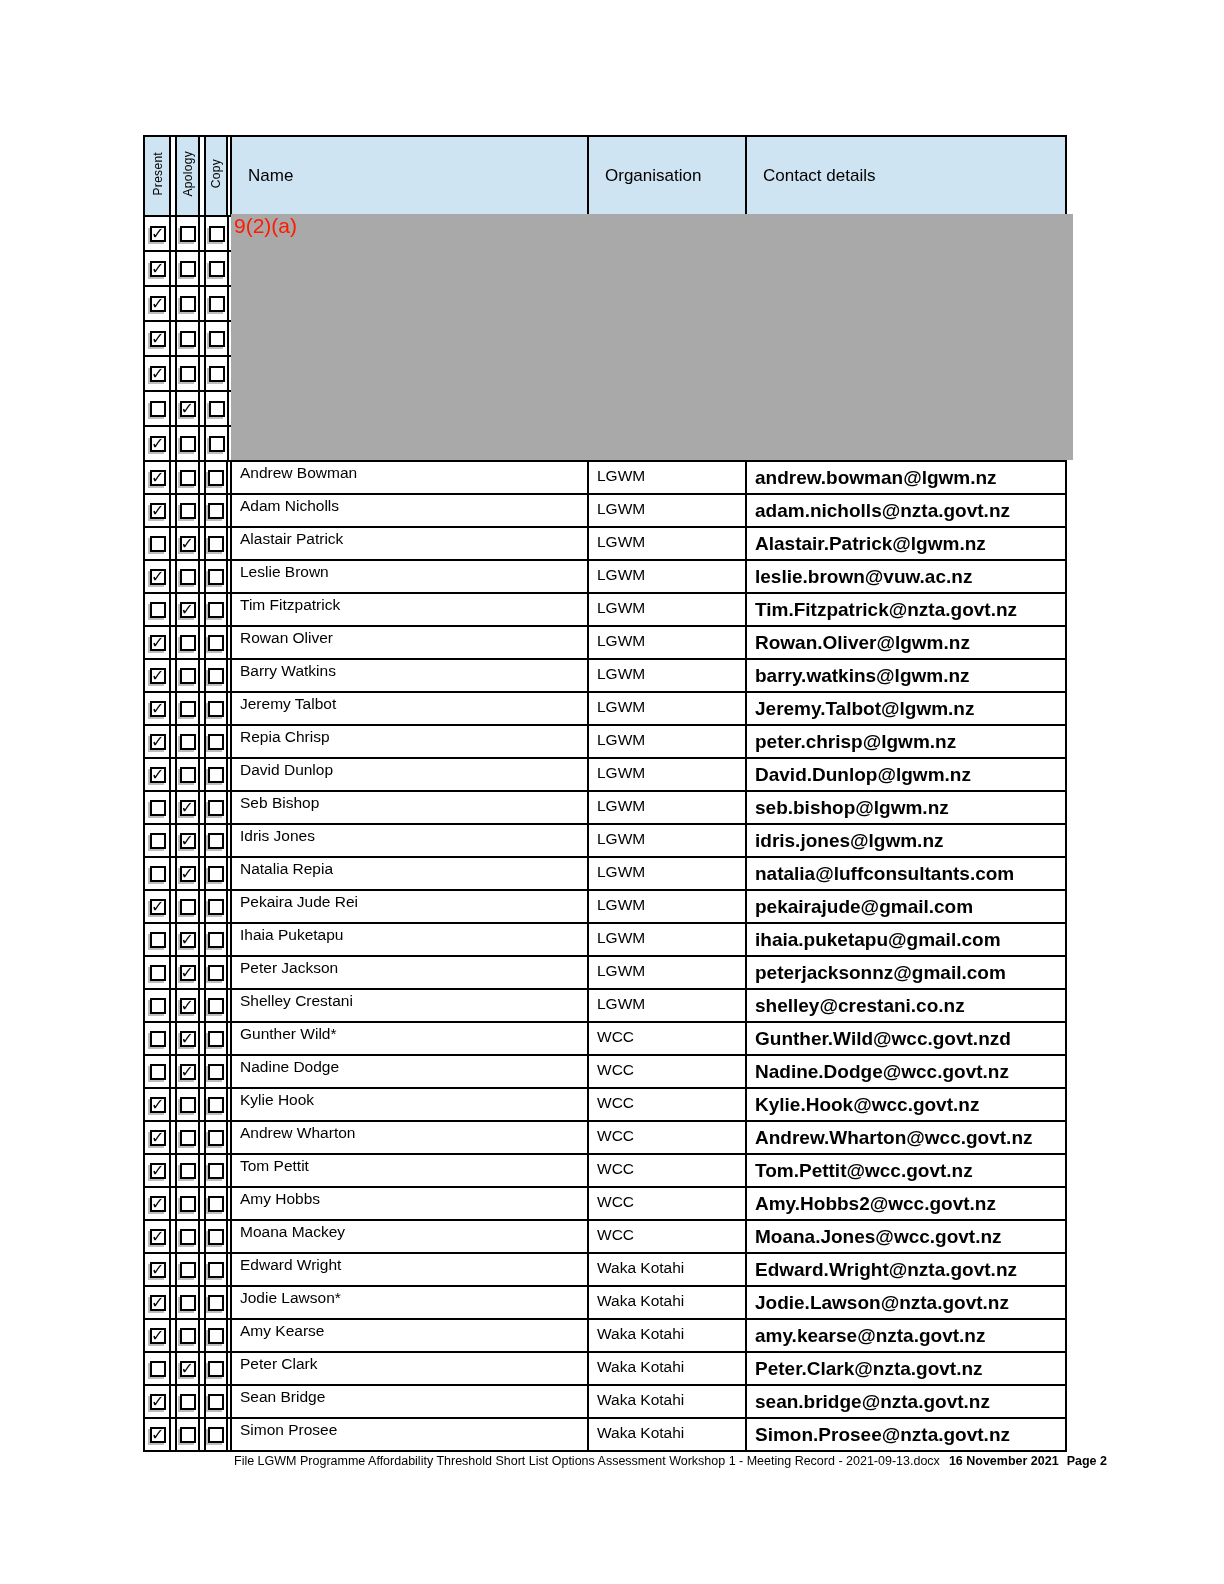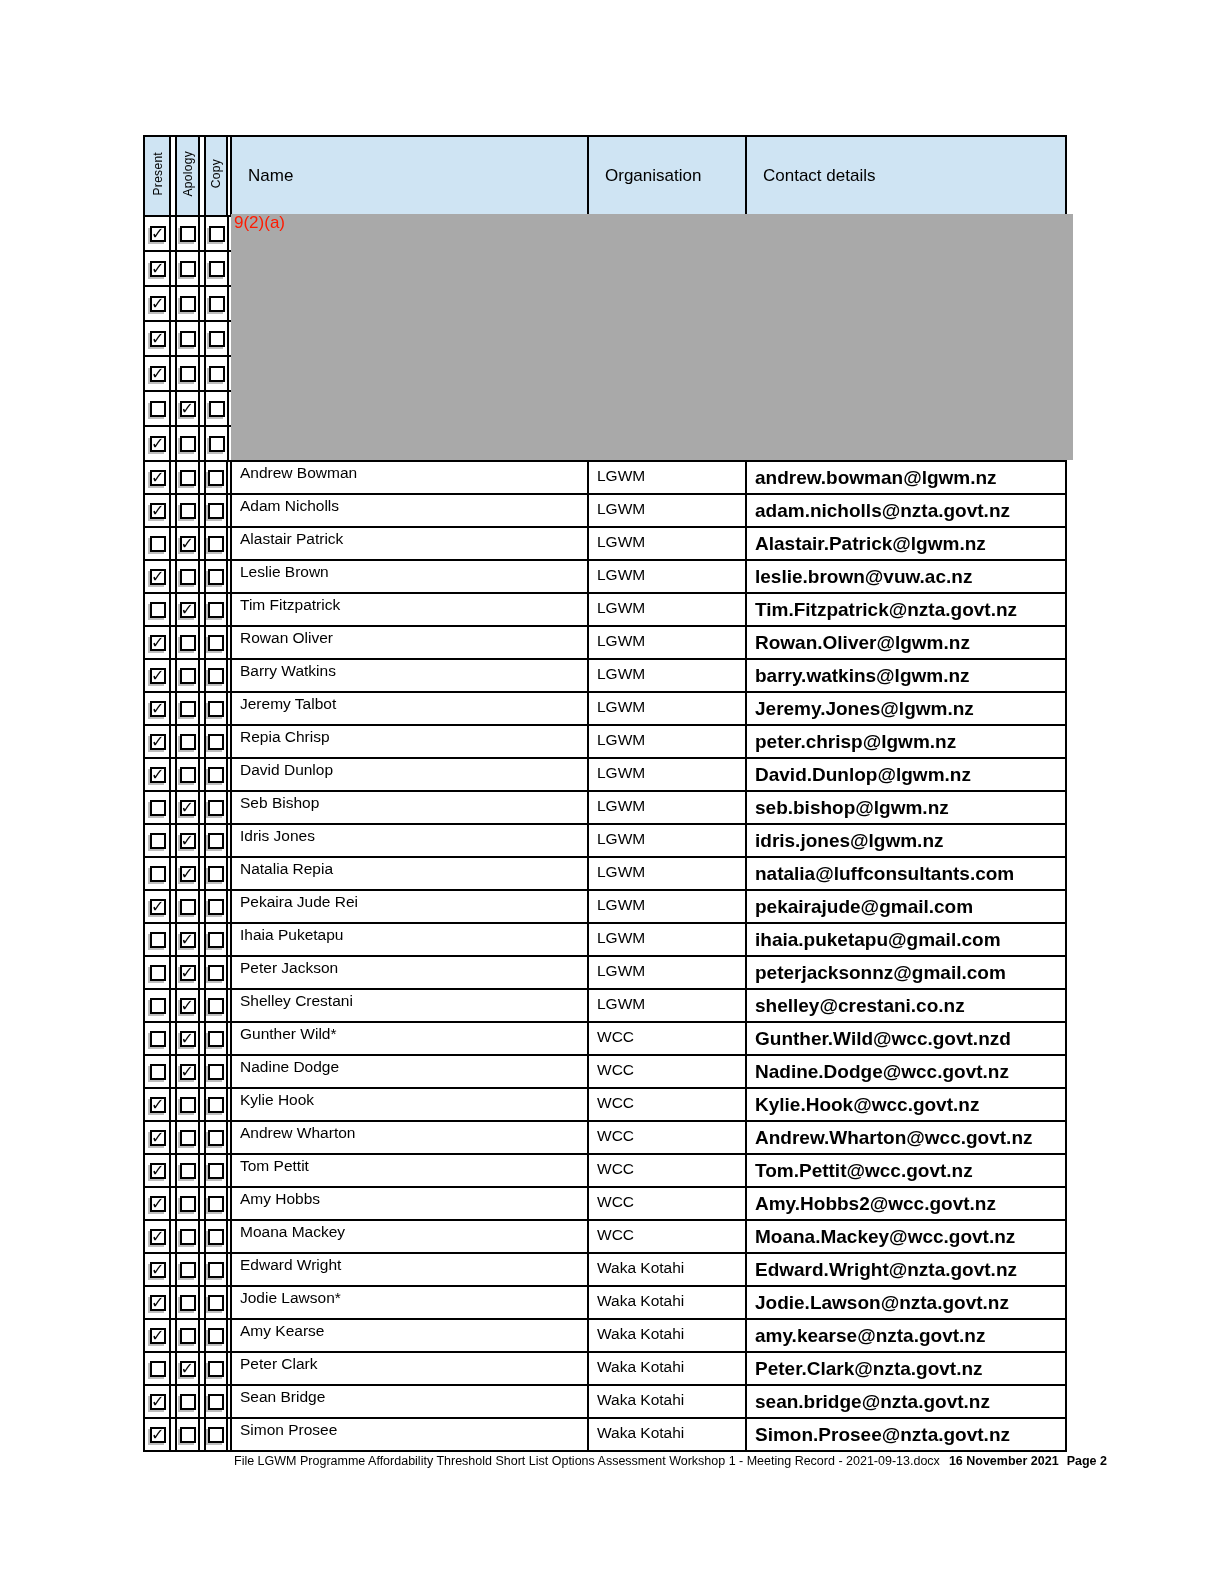--- a/index.html
+++ b/index.html
@@ -116,21 +116,21 @@
     content:"";
     position:absolute;
     top:-3px;bottom:0;left:0;right:-7px;
     background:var(--gray);
   }
   .redaction-code{
     position:absolute;
     top:-3px;left:3px;
     z-index:1;
     color:var(--red);
-    font-size:17px;
+    font-size:21px;
     line-height:1.1;
   }
   
   .footer{
     position:absolute;
     left:143px;top:1453px;
     width:1055px;
     text-align:center;
     font-size:12.5px;
     line-height:16px;
@@ -266,21 +266,21 @@
           <td class="main name">Barry Watkins</td>
           <td class="main org">LGWM</td>
           <td class="main contact">barry.watkins@lgwm.nz</td>
         </tr>
         <tr>
           <td class="cbcell first"><span class="cb checked" role="checkbox" aria-checked="true"></span></td>
           <td class="cbcell"><span class="cb" role="checkbox" aria-checked="false"></span></td>
           <td class="cbcell"><span class="cb" role="checkbox" aria-checked="false"></span></td>
           <td class="main name">Jeremy Talbot</td>
           <td class="main org">LGWM</td>
-          <td class="main contact">Jeremy.Jones@lgwm.nz</td>
+          <td class="main contact">Jeremy.Talbot@lgwm.nz</td>
         </tr>
         <tr>
           <td class="cbcell first"><span class="cb checked" role="checkbox" aria-checked="true"></span></td>
           <td class="cbcell"><span class="cb" role="checkbox" aria-checked="false"></span></td>
           <td class="cbcell"><span class="cb" role="checkbox" aria-checked="false"></span></td>
           <td class="main name">Repia Chrisp</td>
           <td class="main org">LGWM</td>
           <td class="main contact">peter.chrisp@lgwm.nz</td>
         </tr>
         <tr>
@@ -394,21 +394,21 @@
           <td class="main name">Amy Hobbs</td>
           <td class="main org">WCC</td>
           <td class="main contact">Amy.Hobbs2@wcc.govt.nz</td>
         </tr>
         <tr>
           <td class="cbcell first"><span class="cb checked" role="checkbox" aria-checked="true"></span></td>
           <td class="cbcell"><span class="cb" role="checkbox" aria-checked="false"></span></td>
           <td class="cbcell"><span class="cb" role="checkbox" aria-checked="false"></span></td>
           <td class="main name">Moana Mackey</td>
           <td class="main org">WCC</td>
-          <td class="main contact">Moana.Mackey@wcc.govt.nz</td>
+          <td class="main contact">Moana.Jones@wcc.govt.nz</td>
         </tr>
         <tr>
           <td class="cbcell first"><span class="cb checked" role="checkbox" aria-checked="true"></span></td>
           <td class="cbcell"><span class="cb" role="checkbox" aria-checked="false"></span></td>
           <td class="cbcell"><span class="cb" role="checkbox" aria-checked="false"></span></td>
           <td class="main name">Edward Wright</td>
           <td class="main org">Waka Kotahi</td>
           <td class="main contact">Edward.Wright@nzta.govt.nz</td>
         </tr>
         <tr>

